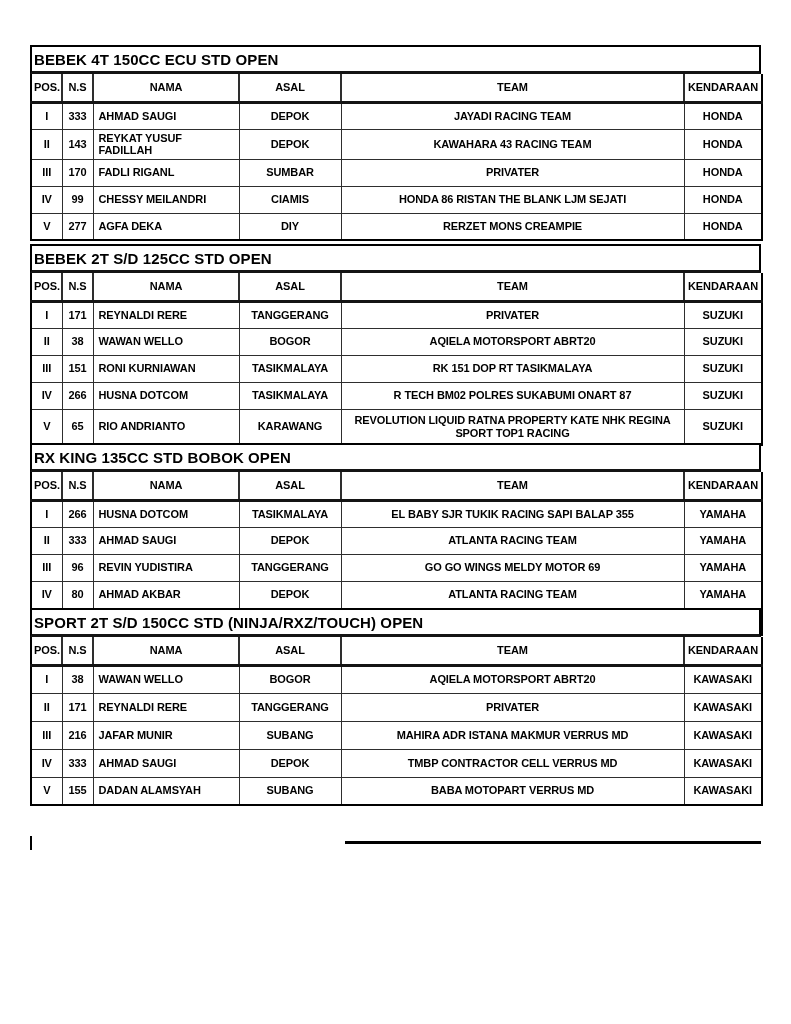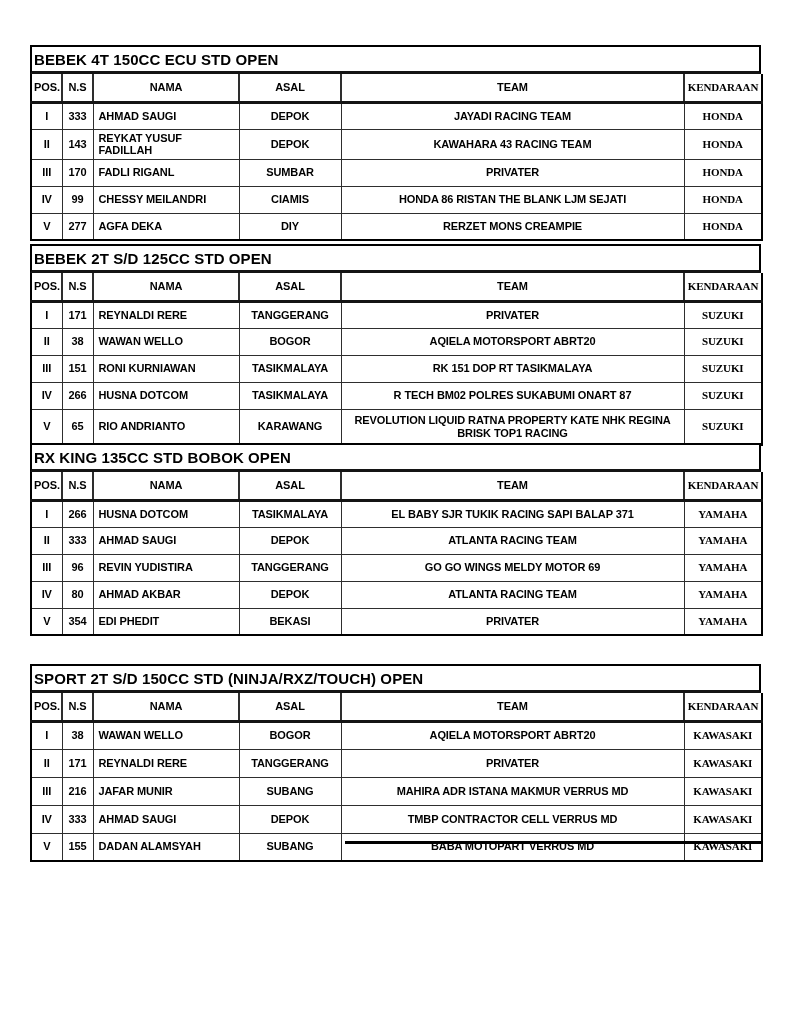--- a/index.html
+++ b/index.html
@@ -7,21 +7,21 @@
     width:791px; height:1024px;
     background:#ffffff;
     font-family:"Liberation Sans", sans-serif;
     position:relative;
     color:#000;
   }
   .tbl { position:absolute; left:30px; width:731px; }
   .tbl-1 { top:45px; }
   .tbl-2 { top:244px; }
   .tbl-3 { top:443px; }
-  .tbl-4 { top:664px;border-radius:11px; }
+  .tbl-4 { top:608px;border-radius:11px; }
 
   .title-row {
     box-sizing:border-box;
     border:2px solid #000;
     border-bottom:3px solid #141414;
     font-size:15px; font-weight:bold;
     text-align:left;
     padding:4px 2px 3px 2px;
     letter-spacing:0.1px;
     background:#fff;
@@ -53,21 +53,21 @@
   tbody td {
     font-size:11px;
     height:27px;
     text-align:center;
     vertical-align:middle;
     padding:2px 3px;
     line-height:1.15;
   }
   td.c2 { text-align:left; padding-left:5px; }
   th.c0, td.c0 { border-left:0; }
-  th.c5, td.c5 { border-right:0;font-family:Liberation Serif, serif; }
+  th.c5, td.c5 { border-right:0; }
   thead th { border-top:0; }
   tbody tr:last-child td { border-bottom:0; }
 
   .frag-v {
     position:absolute; left:30px; top:836px;
     width:2px; height:14px; background:#000;
   }
   .frag-h {
     position:absolute; left:345px; top:841px;
     width:416px; height:3px; background:#000;
@@ -194,21 +194,21 @@
         <td class="c2">HUSNA DOTCOM</td>
         <td class="c3">TASIKMALAYA</td>
         <td class="c4">R TECH BM02 POLRES SUKABUMI ONART 87</td>
         <td class="c5">SUZUKI</td>
       </tr>
       <tr style="height:36px;">
         <td class="c0">V</td>
         <td class="c1">65</td>
         <td class="c2">RIO ANDRIANTO</td>
         <td class="c3">KARAWANG</td>
-        <td class="c4">REVOLUTION LIQUID RATNA PROPERTY KATE NHK REGINA BRISK TOP1 RACING</td>
+        <td class="c4">REVOLUTION LIQUID RATNA PROPERTY KATE NHK REGINA SPORT TOP1 RACING</td>
         <td class="c5">SUZUKI</td>
       </tr>
     </tbody>
   </table>
 </section>
 
 <section class="tbl tbl-3">
   <div class="title-row">RX KING 135CC STD BOBOK OPEN</div>
   <table class="grid">
     <colgroup>
@@ -228,21 +228,21 @@
         <th class="c4">TEAM</th>
         <th class="c5">KENDARAAN</th>
       </tr>
     </thead>
     <tbody>
       <tr>
         <td class="c0">I</td>
         <td class="c1">266</td>
         <td class="c2">HUSNA DOTCOM</td>
         <td class="c3">TASIKMALAYA</td>
-        <td class="c4">EL BABY SJR TUKIK RACING SAPI BALAP 371</td>
+        <td class="c4">EL BABY SJR TUKIK RACING SAPI BALAP 355</td>
         <td class="c5">YAMAHA</td>
       </tr>
       <tr>
         <td class="c0">II</td>
         <td class="c1">333</td>
         <td class="c2">AHMAD SAUGI</td>
         <td class="c3">DEPOK</td>
         <td class="c4">ATLANTA RACING TEAM</td>
         <td class="c5">YAMAHA</td>
       </tr>

